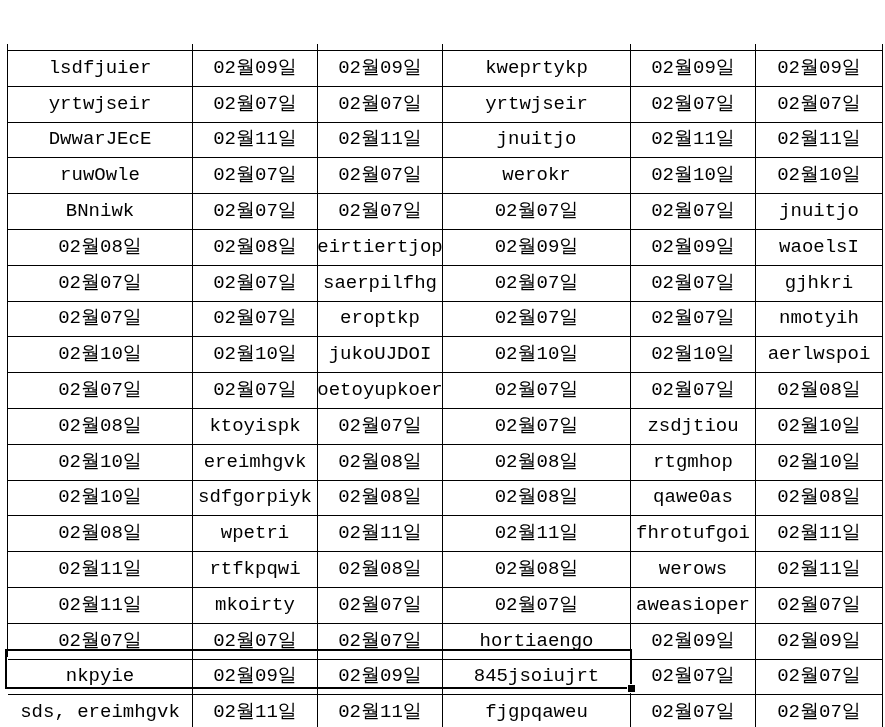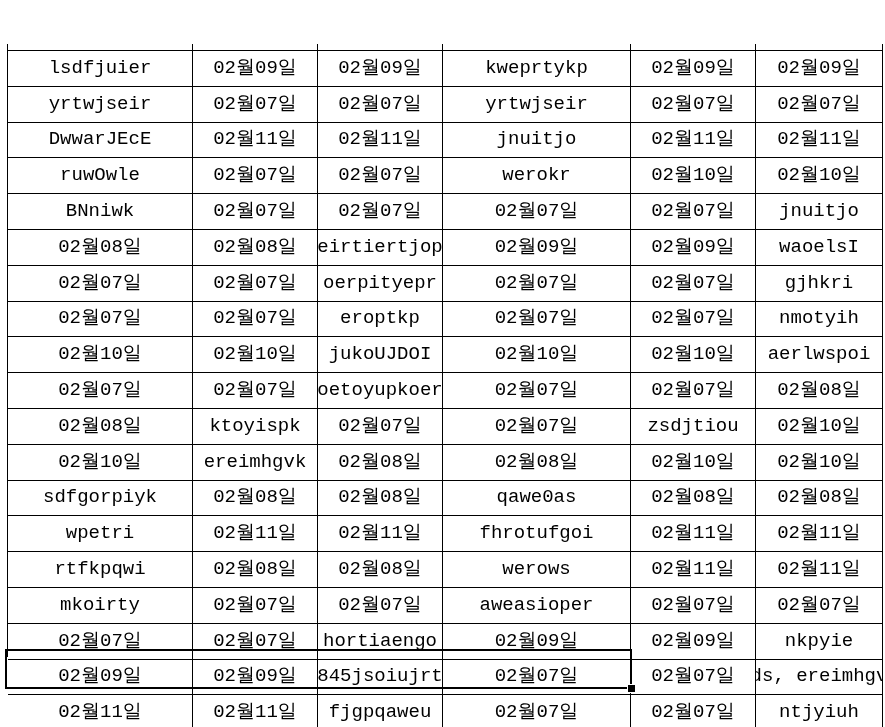--- a/index.html
+++ b/index.html
@@ -95,21 +95,21 @@
       <div class="cell">02월07일</div>
       <div class="cell">jnuitjo</div>
       <div class="cell">02월08일</div>
       <div class="cell">02월08일</div>
       <div class="cell">eirtiertjop</div>
       <div class="cell">02월09일</div>
       <div class="cell">02월09일</div>
       <div class="cell">waoelsI</div>
       <div class="cell">02월07일</div>
       <div class="cell">02월07일</div>
-      <div class="cell">oerpityepr</div>
+      <div class="cell">saerpilfhg</div>
       <div class="cell">02월07일</div>
       <div class="cell">02월07일</div>
       <div class="cell">gjhkri</div>
       <div class="cell">02월07일</div>
       <div class="cell">02월07일</div>
       <div class="cell">eroptkp</div>
       <div class="cell">02월07일</div>
       <div class="cell">02월07일</div>
       <div class="cell">nmotyih</div>
       <div class="cell">02월10일</div>
@@ -127,20 +127,21 @@
       <div class="cell">02월08일</div>
       <div class="cell">ktoyispk</div>
       <div class="cell">02월07일</div>
       <div class="cell">02월07일</div>
       <div class="cell">zsdjtiou</div>
       <div class="cell">02월10일</div>
       <div class="cell">02월10일</div>
       <div class="cell">ereimhgvk</div>
       <div class="cell">02월08일</div>
       <div class="cell">02월08일</div>
+      <div class="cell">rtgmhop</div>
       <div class="cell">02월10일</div>
       <div class="cell">02월10일</div>
       <div class="cell">sdfgorpiyk</div>
       <div class="cell">02월08일</div>
       <div class="cell">02월08일</div>
       <div class="cell">qawe0as</div>
       <div class="cell">02월08일</div>
       <div class="cell">02월08일</div>
       <div class="cell">wpetri</div>
       <div class="cell">02월11일</div>

